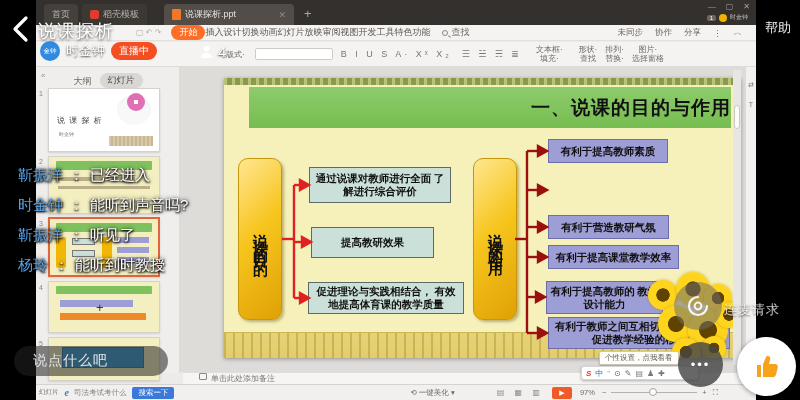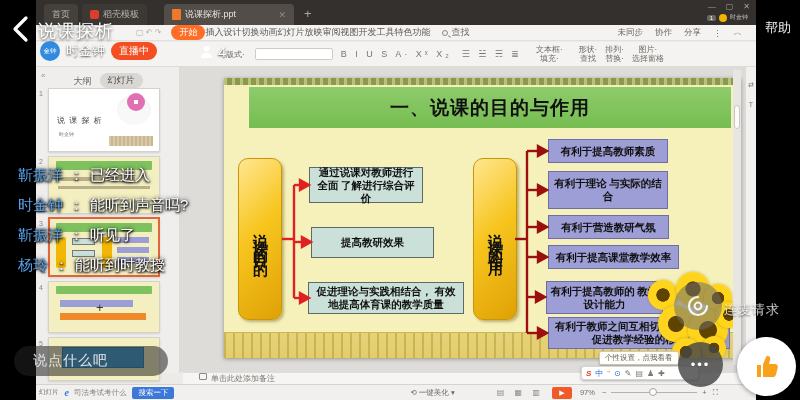--- a/index.html
+++ b/index.html
@@ -54,21 +54,21 @@
   .tnum { position:absolute; left:3px; width:8px; font-size:7px; color:#8a8682; }
   .mini-banner { position:absolute; left:6%; top:8%; width:88%; height:16%; background:#7ec15e; border-radius:1px; }
   .addslide { position:absolute; left:60px; top:300px; font-size:13px; color:#3a3835; }
 
   
   .workspace { position:absolute; left:144px; top:67px; width:565px; height:305px; background:#dedcd8; }
   .slide { position:absolute; left:188px; top:78px; width:517px; height:280px; background:#f6f1bb; box-shadow:0 1px 4px rgba(0,0,0,.35); overflow:hidden; }
   .strip-top { position:absolute; left:0; top:0; width:517px; height:7px; background:repeating-linear-gradient(90deg,#b7c27a 0 3px,#8d9a4e 3px 8px); }
   .strip-bottom { position:absolute; left:0; top:254px; width:517px; height:26px;
       background:repeating-linear-gradient(90deg,rgba(171,144,38,.45) 0 2px,rgba(0,0,0,0) 2px 9px),linear-gradient(#e6d278,#e2cd6d); border-top:1px solid #cdb94f; }
-  .banner { position:absolute; left:25px; top:9px; width:482px; height:41px; background:linear-gradient(#8ecb6b,#76bd51); display:flex; align-items:center; justify-content:center; }
+  .banner { position:absolute; left:25px; top:9px; width:482px; height:41px; background:linear-gradient(#8ecb6b,#76bd51); display:flex; align-items:center; justify-content:flex-end; }
   .banner-t { font-size:19px; font-weight:bold; color:#111; font-family:"Liberation Serif","DejaVu Serif",serif; letter-spacing:1px; }
   .goldbox { position:absolute; width:44px; height:162px; top:80px; border-radius:10px; border:1px solid #c8960c;
       background:linear-gradient(135deg,#ffe690 0%,#f7c51e 45%,#dfa105 100%); box-shadow:2px 2px 3px rgba(120,100,20,.45);
       display:flex; align-items:center; justify-content:center; }
   .vtext { writing-mode:vertical-lr; text-orientation:upright; font-size:15px; font-weight:bold; color:#111; letter-spacing:7px; font-family:"Liberation Serif","DejaVu Serif",serif; }
   .tealbox { position:absolute; background:#cbe0d8; border:1px solid #5d6b66; display:flex; align-items:center; justify-content:center; text-align:center;
       font-size:10.5px; font-weight:bold; color:#101010; line-height:13px; padding:2px 4px; font-family:"Liberation Serif","DejaVu Serif",serif; }
   .purplebox { position:absolute; background:#9e9ed6; border:1px solid #6d6da8; display:flex; align-items:center; justify-content:center; text-align:center;
       font-size:10.5px; font-weight:bold; color:#101010; line-height:13px; padding:1px 3px; font-family:"Liberation Serif","DejaVu Serif",serif; }
   .arrows { position:absolute; left:0; top:0; }
@@ -259,26 +259,25 @@
       <span class="banner-t">一、说课的目的与作用</span>
     </div>
 
     <div class="goldbox" style="left:14px">
       <span class="vtext">说课的目的</span>
     </div>
     <div class="goldbox" style="left:249px">
       <span class="vtext">说课的作用</span>
     </div>
 
-    <div class="tealbox" style="left:85px;top:89px;width:114px;height:36px">通过说课对教师进行全面 了解进行综合评价</div>
+    <div class="tealbox" style="left:85px;top:89px;width:142px;height:36px">通过说课对教师进行全面 了解进行综合评价</div>
     <div class="tealbox" style="left:87px;top:149px;width:123px;height:31px">提高教研效果</div>
     <div class="tealbox" style="left:84px;top:204px;width:156px;height:32px">促进理论与实践相结合， 有效地提高体育课的教学质量</div>
 
     <div class="purplebox" style="left:324px;top:61px;width:120px;height:24px">有利于提高教师素质</div>
-    <div class="purplebox" style="left:324px;top:93px;width:120px;height:38px">有利于理论 与实际的结合</div>
     <div class="purplebox" style="left:324px;top:137px;width:121px;height:24px">有利于营造教研气氛</div>
     <div class="purplebox" style="left:324px;top:167px;width:131px;height:24px">有利于提高课堂教学效率</div>
     <div class="purplebox" style="left:322px;top:203px;width:117px;height:33px">有利于提高教师的 教学设计能力</div>
     <div class="purplebox" style="left:324px;top:239px;width:182px;height:32px">有利于教师之间互相切磋教学技艺， 促进教学经验的移植</div>
 
     <svg class="arrows" width="517" height="280" viewBox="0 0 517 280">
       <g stroke="#e02121" stroke-width="2.4" fill="#e02121">
         <line x1="58" y1="161" x2="70" y2="161"></line>
         <line x1="70" y1="107" x2="70" y2="220"></line>
         <line x1="70" y1="107" x2="76" y2="107"></line>

